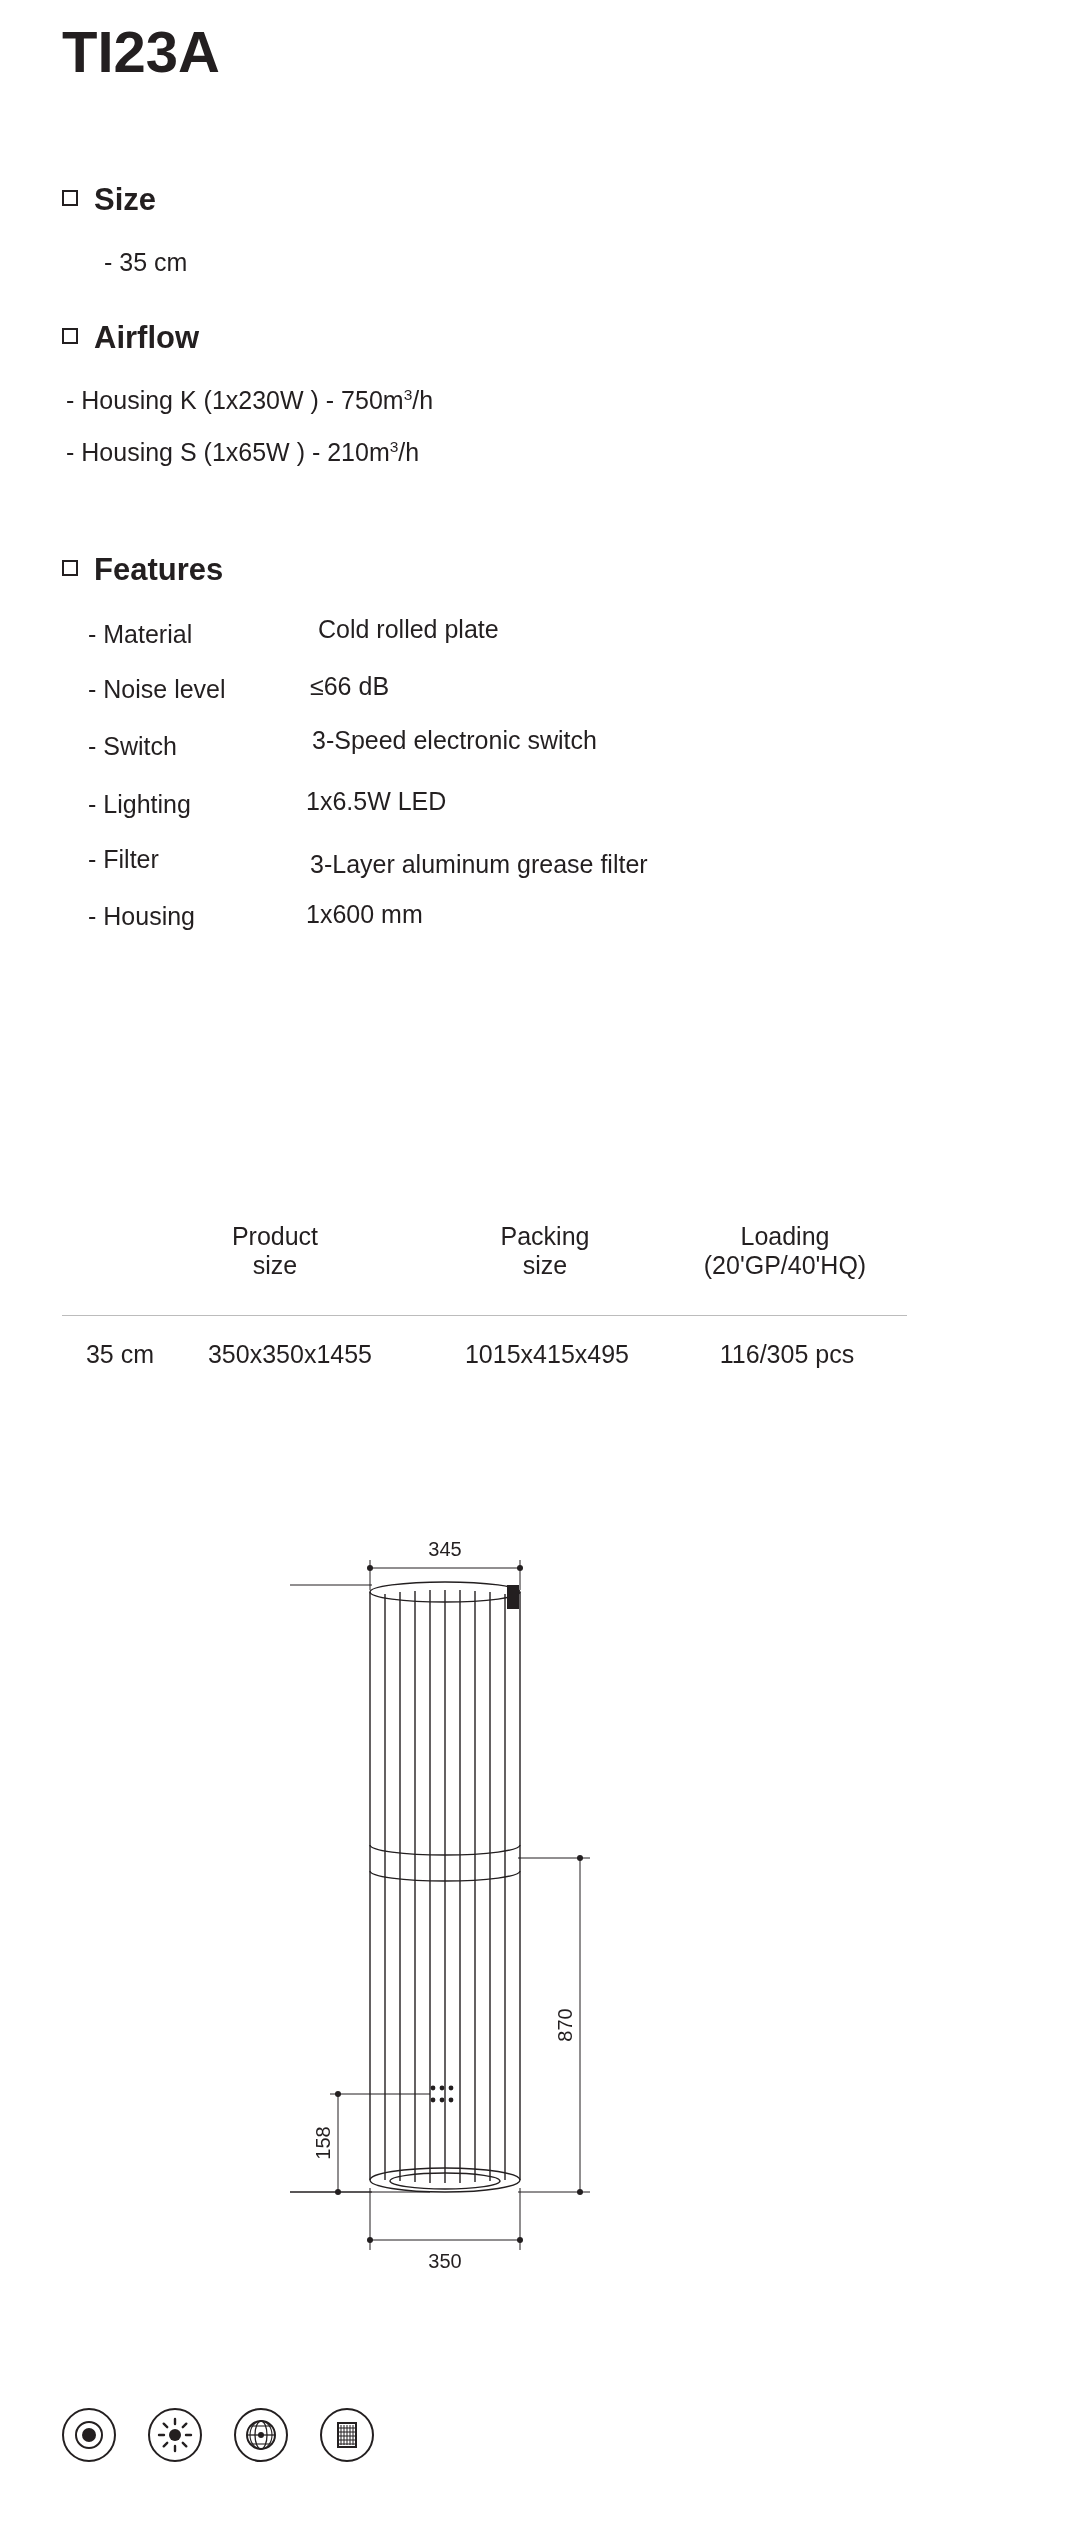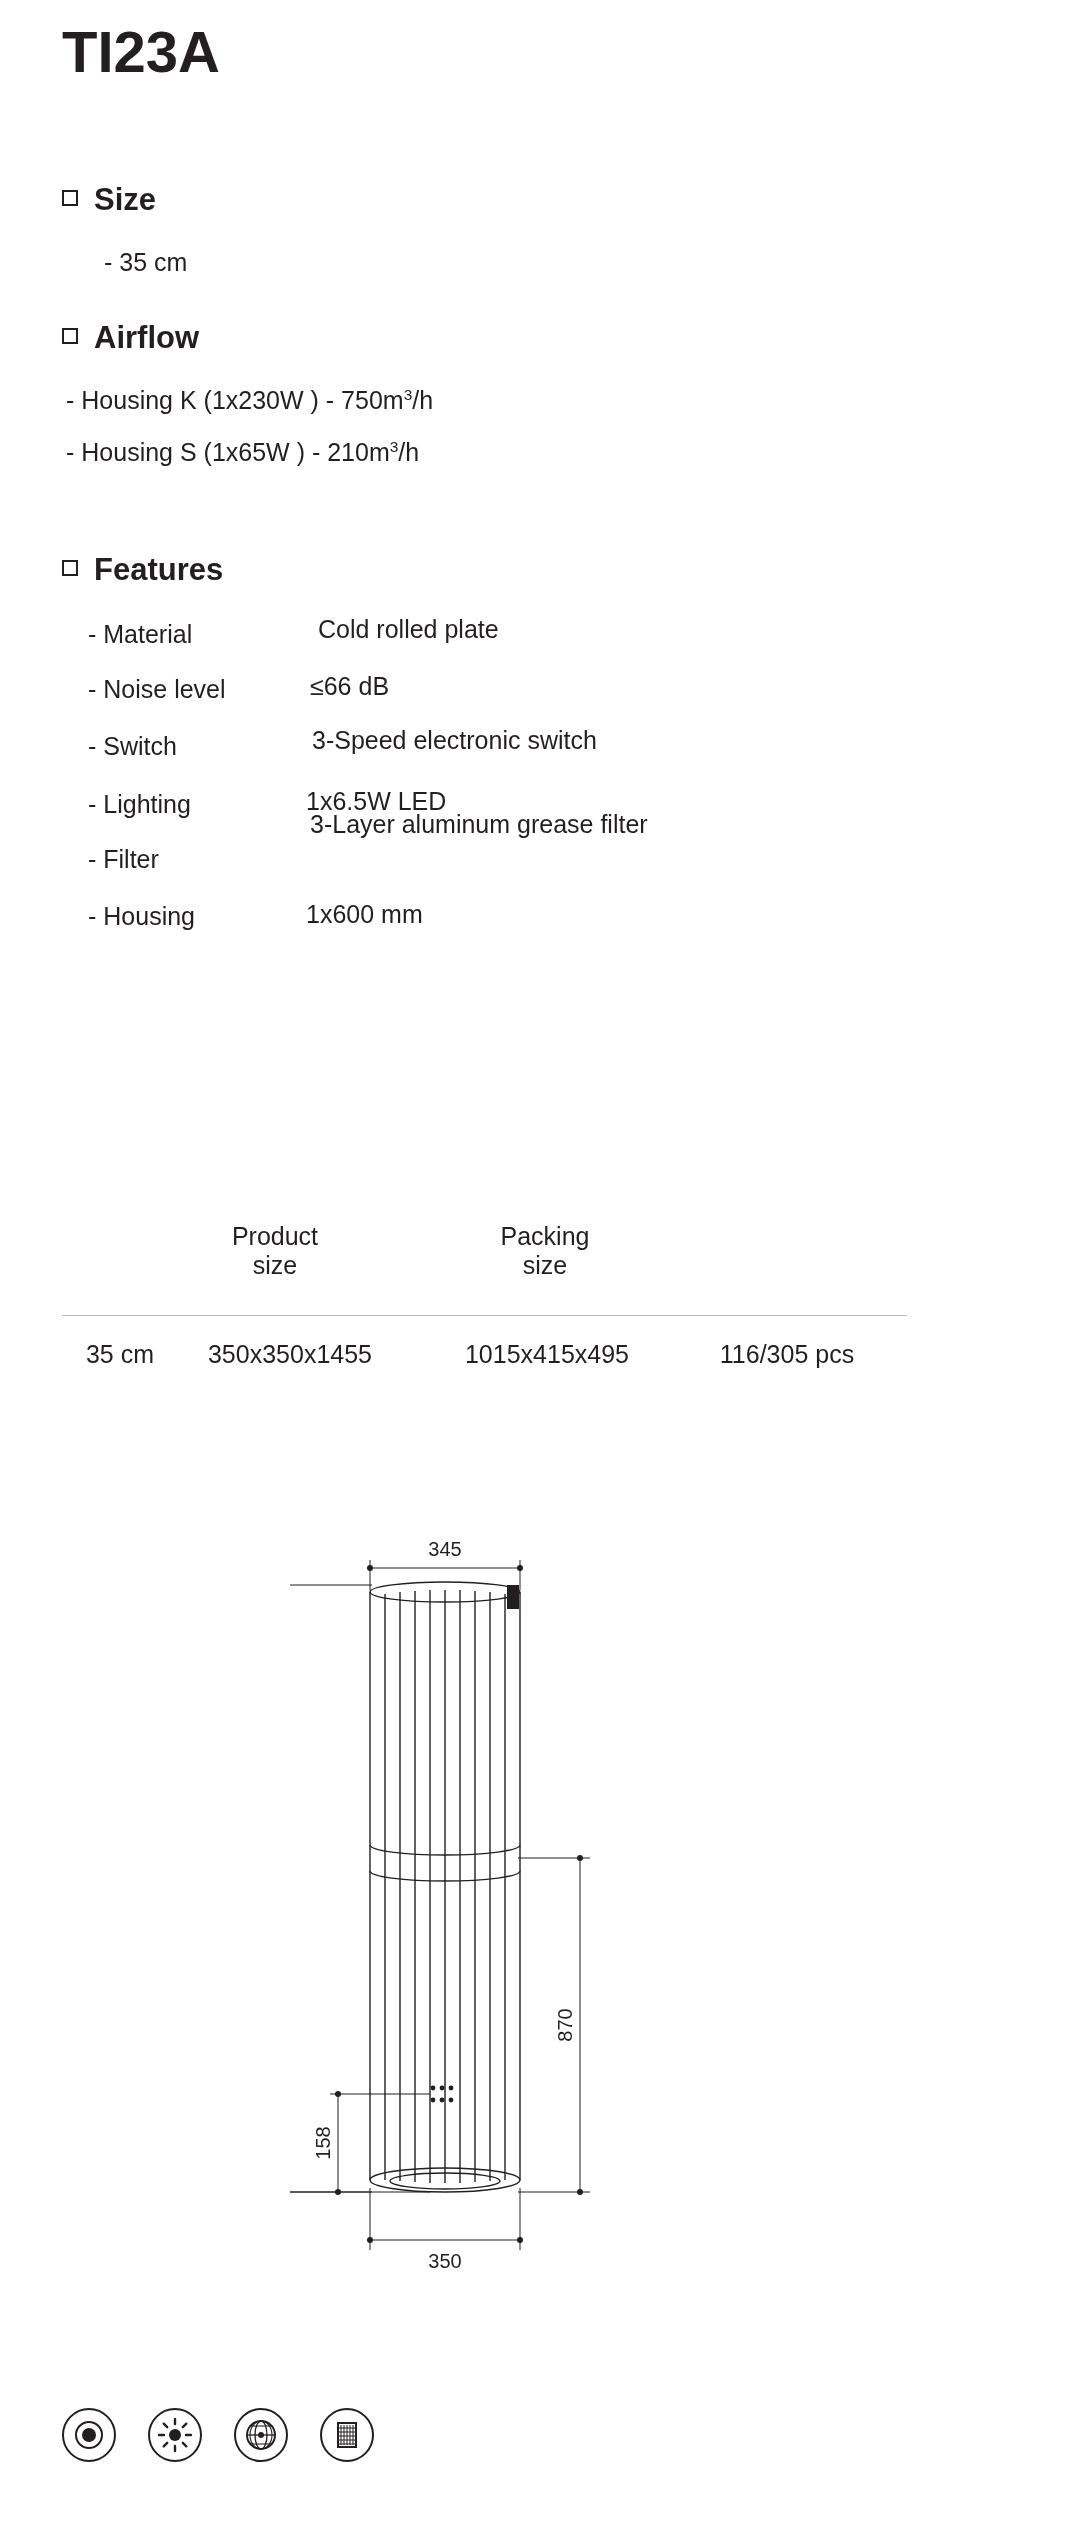--- a/index.html
+++ b/index.html
@@ -150,33 +150,37 @@
   <div class="lbl" style="left:88px; top:675px;">- Noise level</div>
   <div class="val" style="left:310px; top:672px;">≤66 dB</div>
 
   <div class="lbl" style="left:88px; top:732px;">- Switch</div>
   <div class="val" style="left:312px; top:726px;">3-Speed electronic switch</div>
 
   <div class="lbl" style="left:88px; top:790px;">- Lighting</div>
   <div class="val" style="left:306px; top:787px;">1x6.5W LED</div>
 
   <div class="lbl" style="left:88px; top:845px;">- Filter</div>
-  <div class="val" style="left:310px; top:810px;">3-Layer aluminum grease filter</div>
+  <div class="val" style="left:310px; top:850px;">3-Layer aluminum grease filter</div>
 
   <div class="lbl" style="left:88px; top:902px;">- Housing</div>
   <div class="val" style="left:306px; top:900px;">1x600 mm</div>
 
 
   <div class="tbl-head" style="left:175px; top:1222px; width:200px;">
     <div>Product</div>
     <div>size</div>
   </div>
   <div class="tbl-head" style="left:445px; top:1222px; width:200px;">
     <div>Packing</div>
     <div>size</div>
+  </div>
+  <div class="tbl-head" style="left:645px; top:1222px; width:280px;">
+    <div>Loading</div>
+    <div>(20'GP/40'HQ)</div>
   </div>
 
   <div class="tbl-rule"></div>
 
   <div class="tbl-cell" style="left:55px; top:1340px; width:130px;">35 cm</div>
   <div class="tbl-cell" style="left:180px; top:1340px; width:220px;">350x350x1455</div>
   <div class="tbl-cell" style="left:432px; top:1340px; width:230px;">1015x415x495</div>
   <div class="tbl-cell" style="left:672px; top:1340px; width:230px;">116/305 pcs</div>
 
   <div class="drawing">

